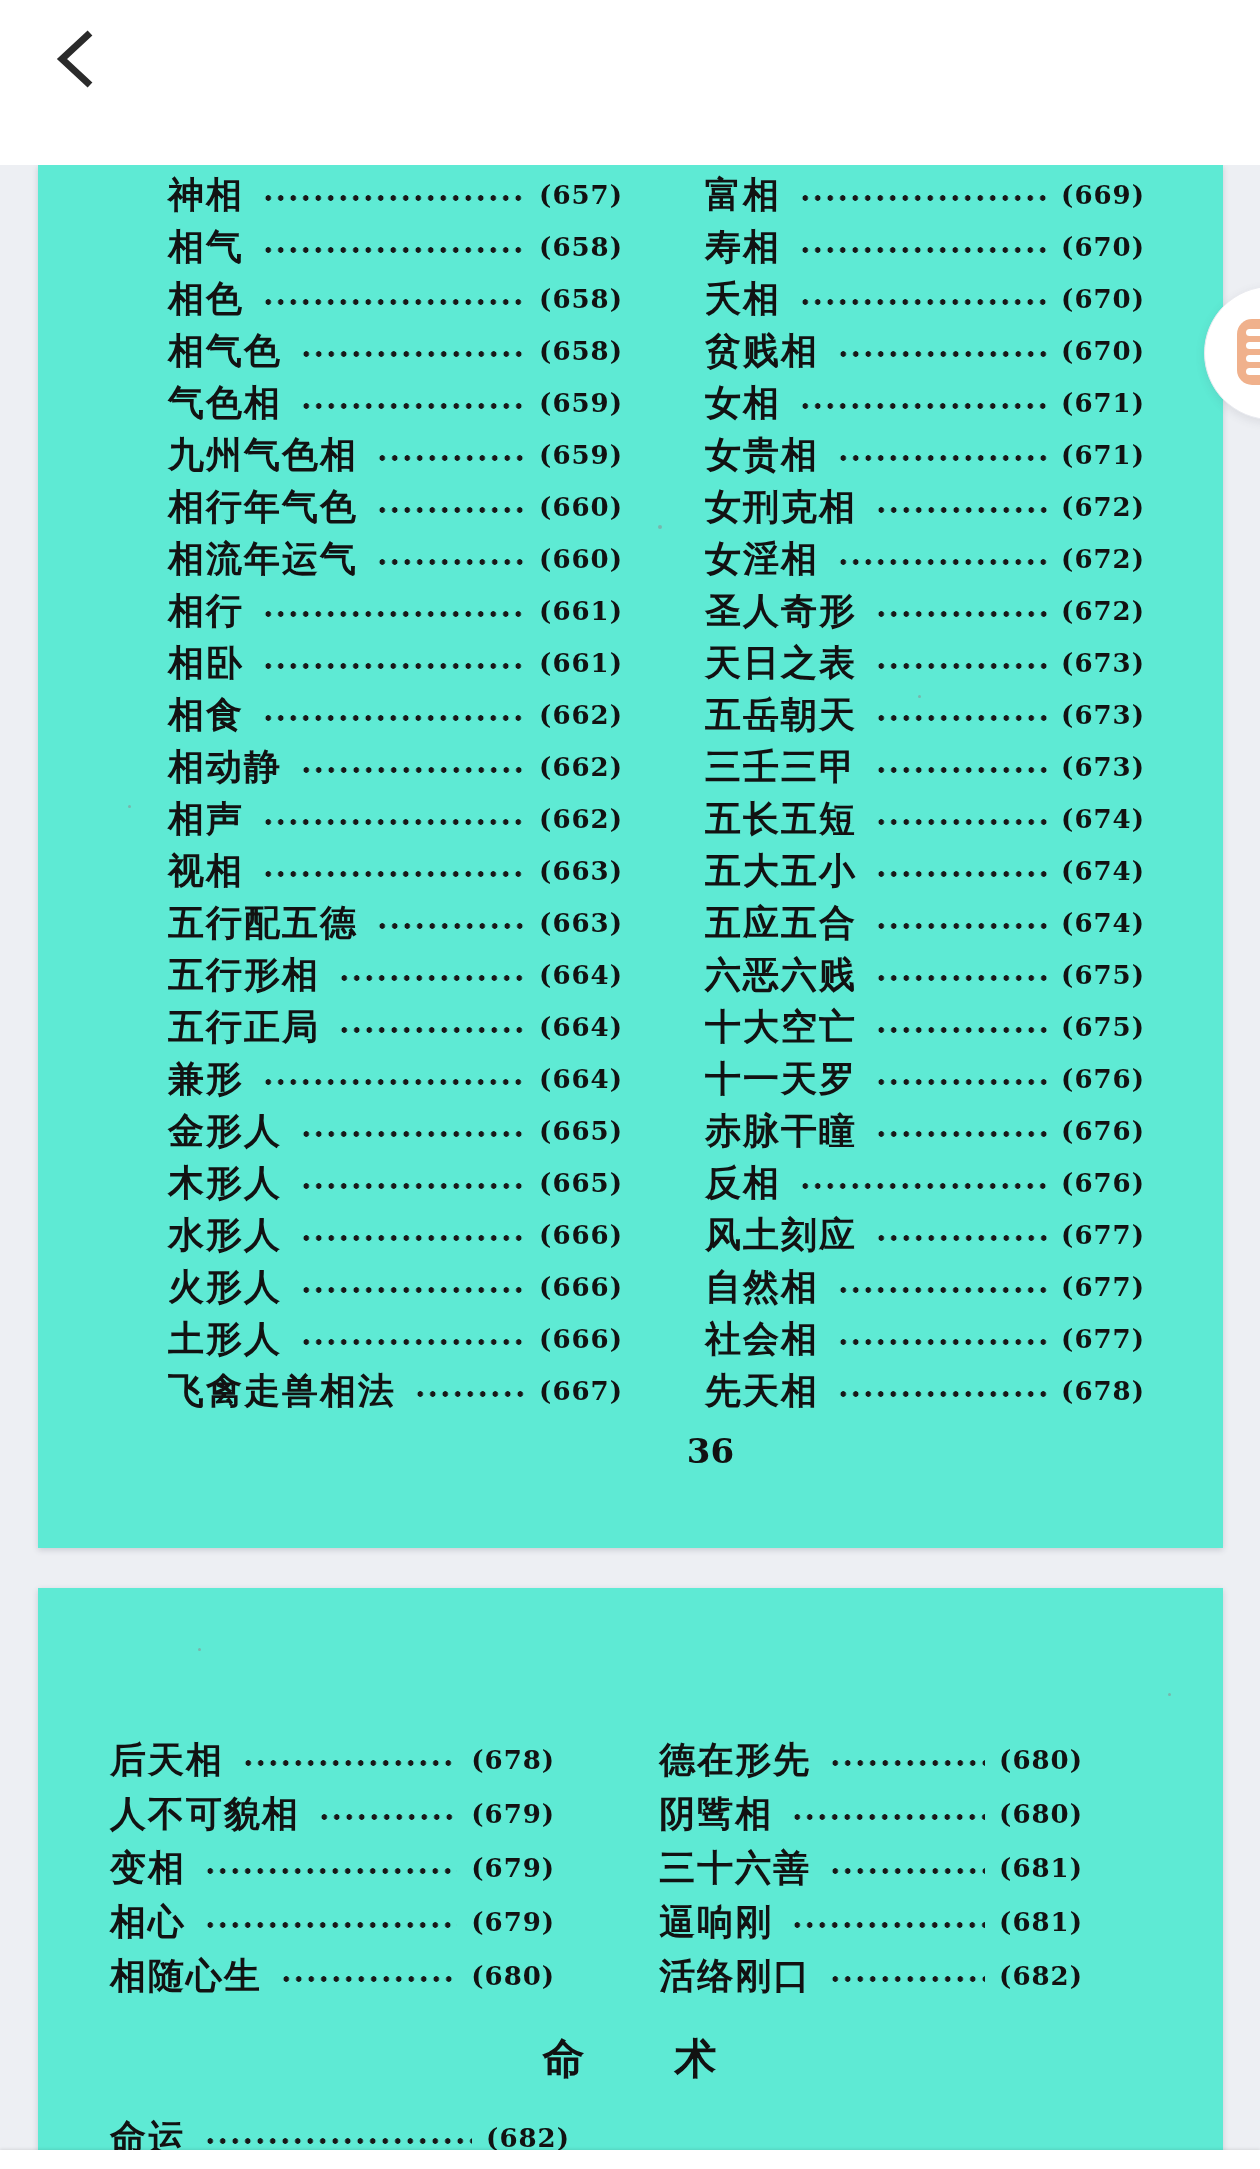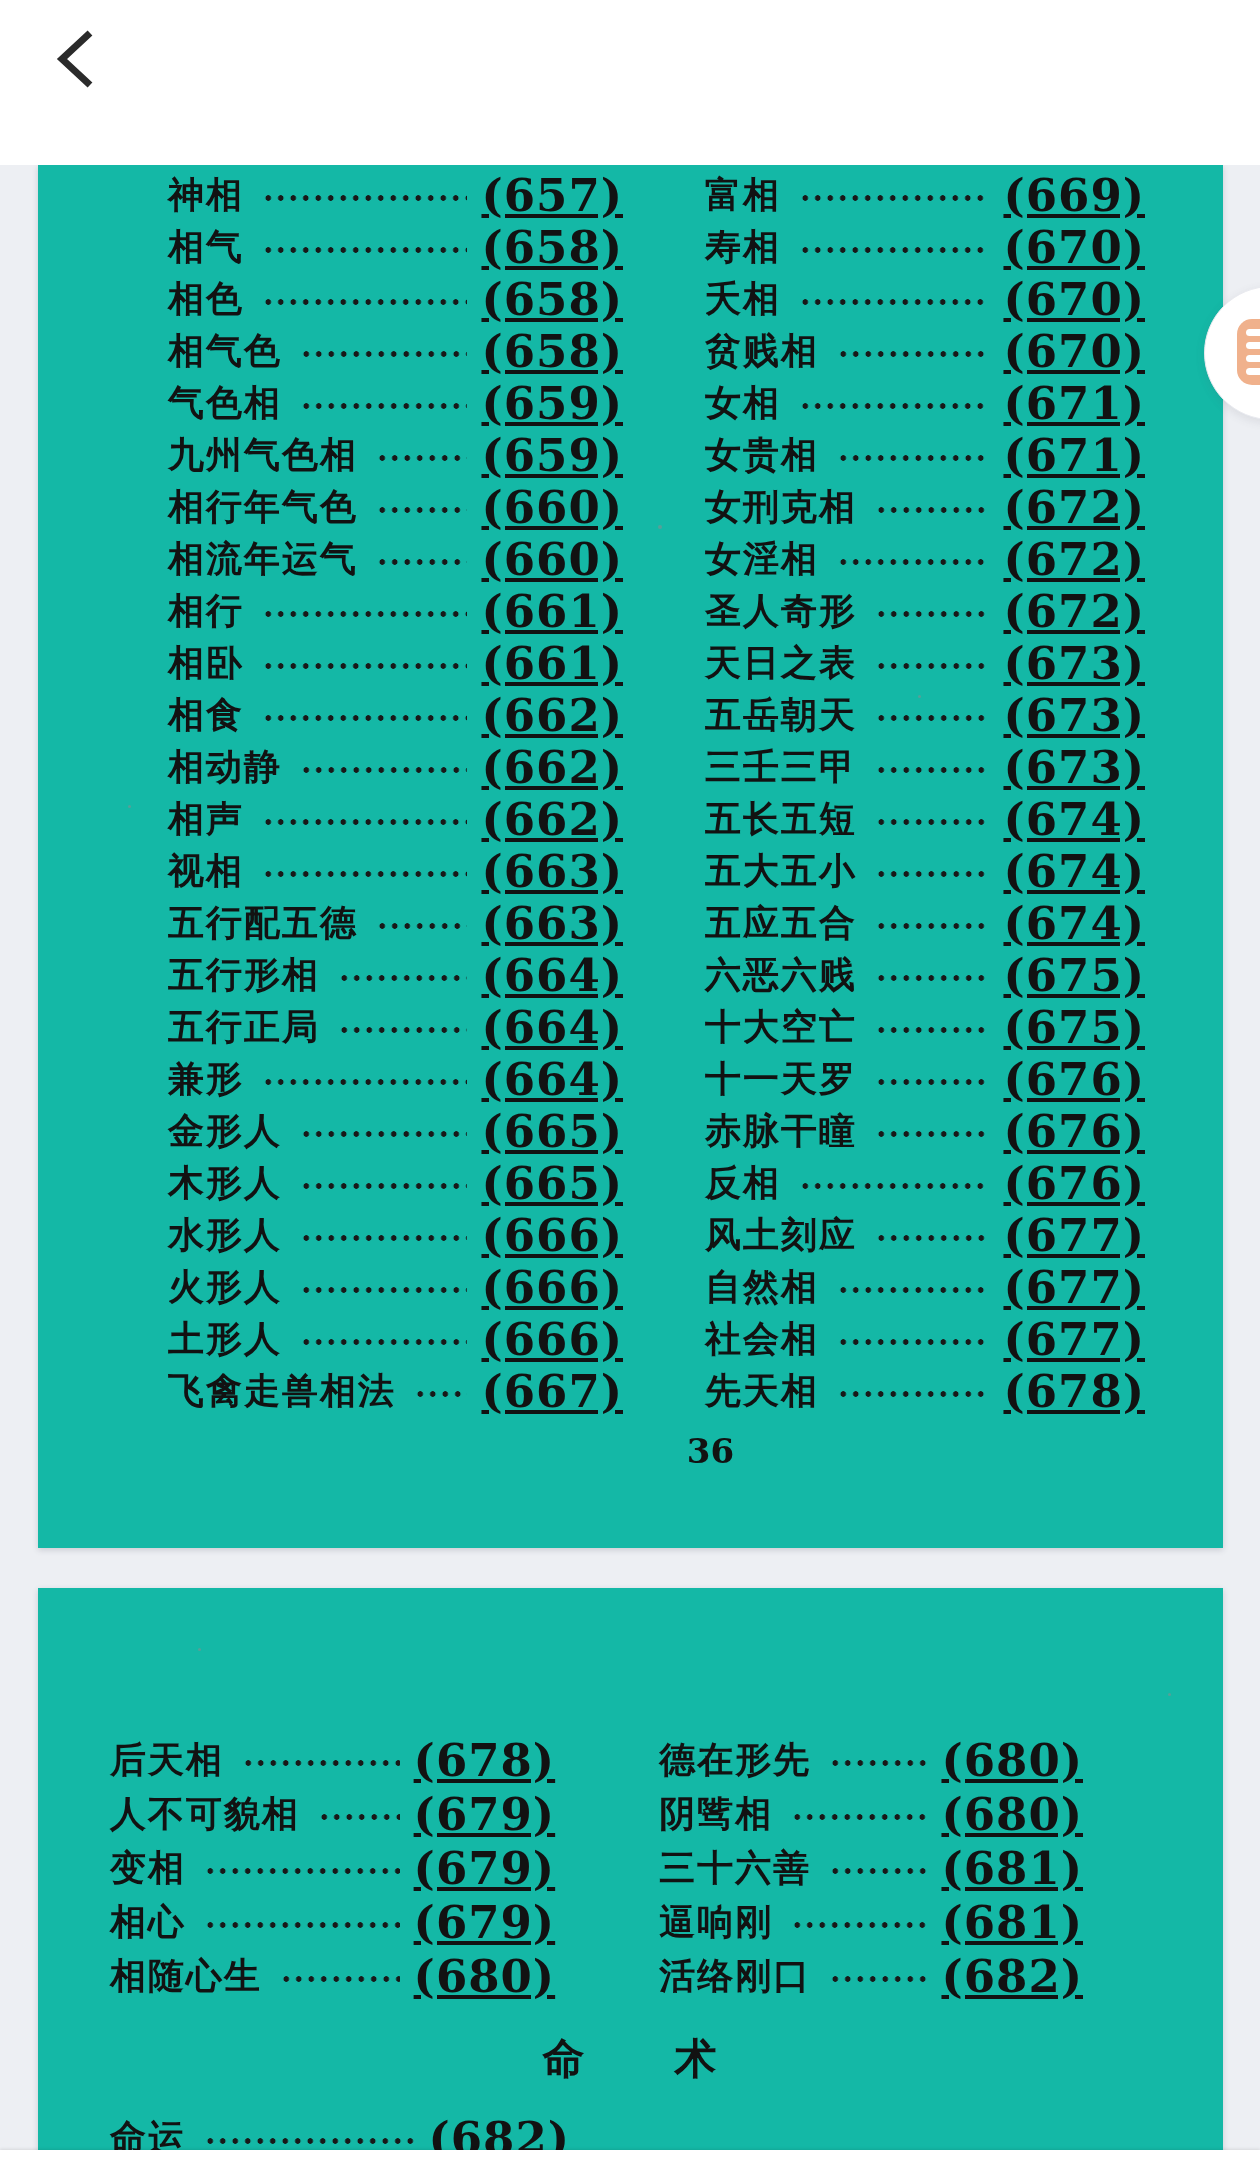--- a/index.html
+++ b/index.html
@@ -17,21 +17,21 @@
     background:none;border:none;padding:0;cursor:pointer;
   }
   .doc-title{
     position:absolute;left:0;top:34px;width:100%;text-align:center;
     font-size:37px;line-height:50px;color:#1f1f1f;font-weight:600;
     letter-spacing:1px;
   }
   
   .scroll{position:absolute;top:165px;left:38px;width:1185px;z-index:1;}
   .page{
-    background:#14b8a6;box-shadow:0 2px 6px rgba(60,66,84,.20);
+    background:#5eead4;box-shadow:0 2px 6px rgba(60,66,84,.20);
     position:relative;overflow:hidden;
   }
   .page1{height:1383px;}
   .page-gap{height:40px;}
   .page2{height:581px;}
   
   .scan{color:#121212;font-family:"DejaVu Serif",serif;font-weight:700;}
   .cols{display:flex;gap:82px;padding:4px 78px 0 130px;}
   .cols .c1{width:455px;}
   .cols .c2{width:440px;}
@@ -41,21 +41,21 @@
   .bottomrow{padding-top:0;margin-top:24px;flex-direction:column;}
   .row{display:flex;align-items:center;height:52px;}
   .page2 .row{height:54px;}
   .row .t{white-space:nowrap;font-size:36px;letter-spacing:2px;}
   .row .leader{
     flex:1;height:8px;margin:6px 14px 0 18px;min-width:40px;
     background-image:radial-gradient(circle,#181818 2.5px,transparent 3.1px);
     background-size:12.5px 8px;background-repeat:repeat-x;
     background-position:left center;
   }
-  .row .p{white-space:nowrap;font-size:45px;letter-spacing:1px;text-decoration:underline;}
+  .row .p{white-space:nowrap;font-size:26px;letter-spacing:1px;}
   .pagefoot{margin:14px 0 0 160px;font-size:34px;text-align:center;}
   .section-title{
     margin:28px 0 0 0;text-align:center;font-size:42px;font-weight:700;
     letter-spacing:2px;
   }
   
   .speck{position:absolute;border-radius:50%;background:#8d8d8d;opacity:.55;}
   
   .fab{
     position:absolute;left:1204px;top:286px;width:132px;height:132px;

